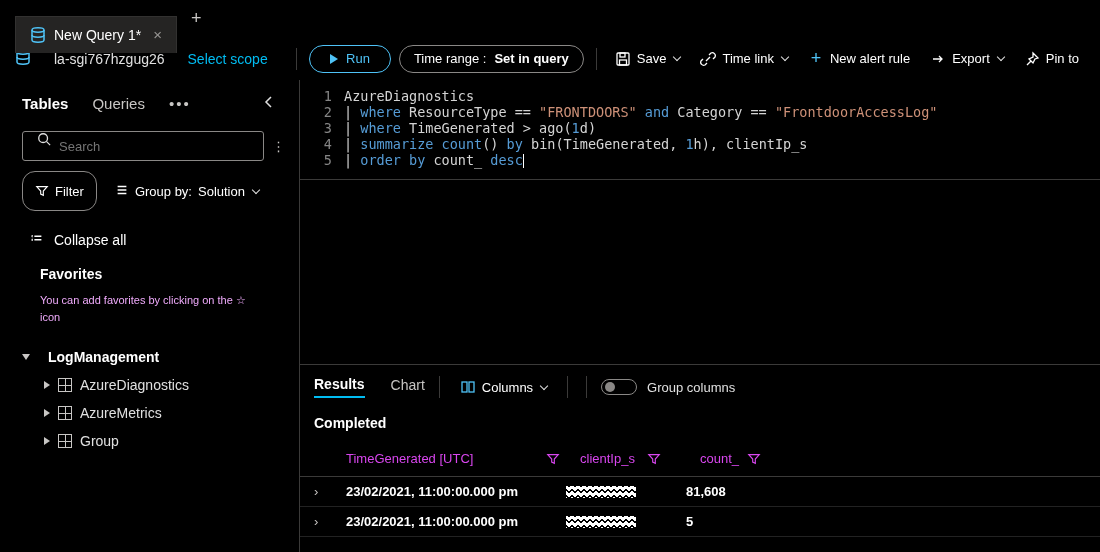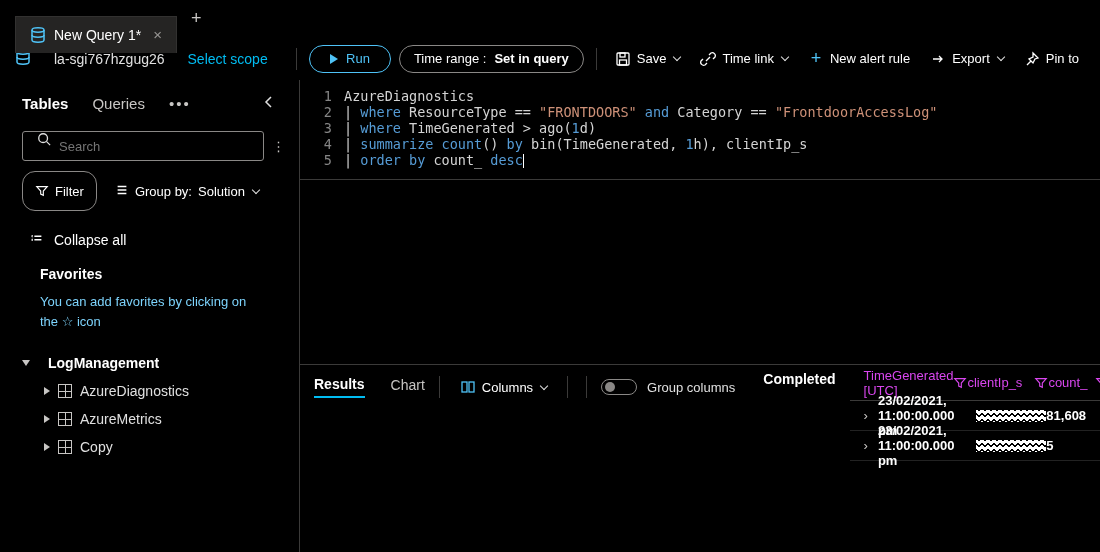--- a/index.html
+++ b/index.html
@@ -41,41 +41,41 @@
   .side-tab.active { color: #fff; font-weight: 600; border-bottom: 0; }
   .collapse-left { margin-left: auto; }
   .side-search-row { display: flex; align-items: center; gap: 8px; padding: 6px 14px 10px 22px; }
   .side-search { flex: 1; display: flex; gap: 8px; height: 30px; border: 1px solid #8a8886; border-radius: 3px; padding: 0 14px; background: transparent; }
   .side-search input { background: transparent; border: none; outline: none; color: #fff; font-size: 13px; flex: 1; }
   .side-filters { display: flex; align-items: center; gap: 12px; padding: 0 22px 12px 22px; }
   .pill-sm { display: inline-flex; align-items: center; gap: 6px; height: 40px; padding: 0 12px; border: 1px solid #8a8886; border-radius: 13px; color: #fff; font-size: 13px; }
   .collapse-all { display: flex; align-items: flex-end; gap: 10px; padding: 8px 22px 14px 30px; color: #fff; font-size: 14px; }
   .tree { padding: 0 10px 0 18px; overflow-y: auto; font-size: 14px; }
   .fav-hdr { padding: 4px 22px 6px; font-weight: 600; color: #fff; }
-  .fav-body { padding: 4px 22px 18px; color: #7dd3fc; line-height: 1.5; font-size: 13px; }
+  .fav-body { padding: 4px 22px 18px; color: #f0abfc; line-height: 1.5; font-size: 11px; }
   .tree-hdr { display: flex; align-items: center; gap: 18px; padding: 6px 4px; font-weight: 600; color: #fff; text-align: right; }
   .tree-item { display: flex; align-items: center; gap: 8px; padding: 6px 4px 6px 26px; color: #e0e0e0; }
   .tri-right { width:0; height:0; border-left:6px solid #c8c6c4; border-top:4px solid transparent; border-bottom:4px solid transparent; }
   .tri-down { width:0; height:0; border-top:6px solid #c8c6c4; border-left:4px solid transparent; border-right:4px solid transparent; }
   .table-ico { width:14px; height:14px; border:1.5px solid #c8c6c4; display:inline-block; position:relative; }
   .table-ico::before { content:""; position:absolute; left:0; right:0; top:50%; height:1px; background:#c8c6c4; }
   .table-ico::after { content:""; position:absolute; top:0; bottom:0; left:50%; width:1px; background:#c8c6c4; }
 
   .editor-area { flex: 1; display: flex; flex-direction: column; min-width: 0; }
   .code { font-family: Consolas, monospace; font-size: 13.5px; line-height: 16px; padding: 8px 0; border-bottom: 1px solid #3b3a39; display: flex; }
   .gutter { width: 44px; text-align: right; color: #858585; padding-right: 12px; user-select: none; }
   .gutter div { height: 16px; }
   .codebody { flex: 1; white-space: pre; color: #d4d4d4; position: relative; }
   .codebody .line { height: 16px; display: block; }
   .codebody .l1 { position: absolute; top: 0; left: 0; right: 0; height: 16px; background: rgba(255,255,255,0.10); z-index: -1; }
   .tk-kw { color: #569cd6; } .tk-str { color: #ce9178; } .tk-fn{ color:#569cd6;} .tk-id{color:#d4d4d4;} .tk-num{color:#569cd6;}
   .cursor { display:inline-block; width:1px; height:14px; background:#fff; vertical-align:middle; }
 
   .results-spacer { height: 185px; border-bottom: 1px solid #3b3a39; }
-  .results { flex: 1; display: flex; }
+  .results { flex: 1; display: flex; flex-direction: column; }
   .res-toolbar { height: 44px; display: flex; align-items: center; gap: 10px; padding: 0 14px; border-bottom: 0; }
   .res-tabs { display: flex; align-items: center; gap: 26px; }
   .res-tab { color: #c8c6c4; font-size: 14px; padding-bottom: 4px; }
   .res-tab.active { color: #fff; font-weight: 600; border-bottom: 2.5px solid #00bcf2; }
   .toggle { width: 36px; height: 16px; border-radius: 8px; border: 1px solid #8a8886; position: relative; }
   .toggle::after { content:""; position:absolute; width:10px; height:10px; border-radius:50%; background:#8a8886; top:2px; left:3px; }
   .completed { padding: 6px 14px 10px; font-weight: 600; color: #fff; font-size: 14px; }
   .grid { flex:1; overflow:auto; }
   .ghdr { display:flex; align-items:center; height: 36px; color:#d946ef; border-bottom: 1px solid #3b3a39; padding-left: 14px; font-size:13px;}
   .grow0 { width: 32px; }
@@ -236,21 +236,21 @@
         <span>AzureDiagnostics</span>
       </div>
       <div class="tree-item">
         <span class="tri-right"></span>
         <span class="table-ico"></span>
         <span>AzureMetrics</span>
       </div>
       <div class="tree-item">
         <span class="tri-right"></span>
         <span class="table-ico"></span>
-        <span>Copy</span>
+        <span>Group</span>
       </div>
     </div>
   </div>
 
   <div class="editor-area">
     <div class="code" style="height:100px;">
       <div class="gutter">
         <div>1</div>
         <div>2</div>
         <div>3</div>

